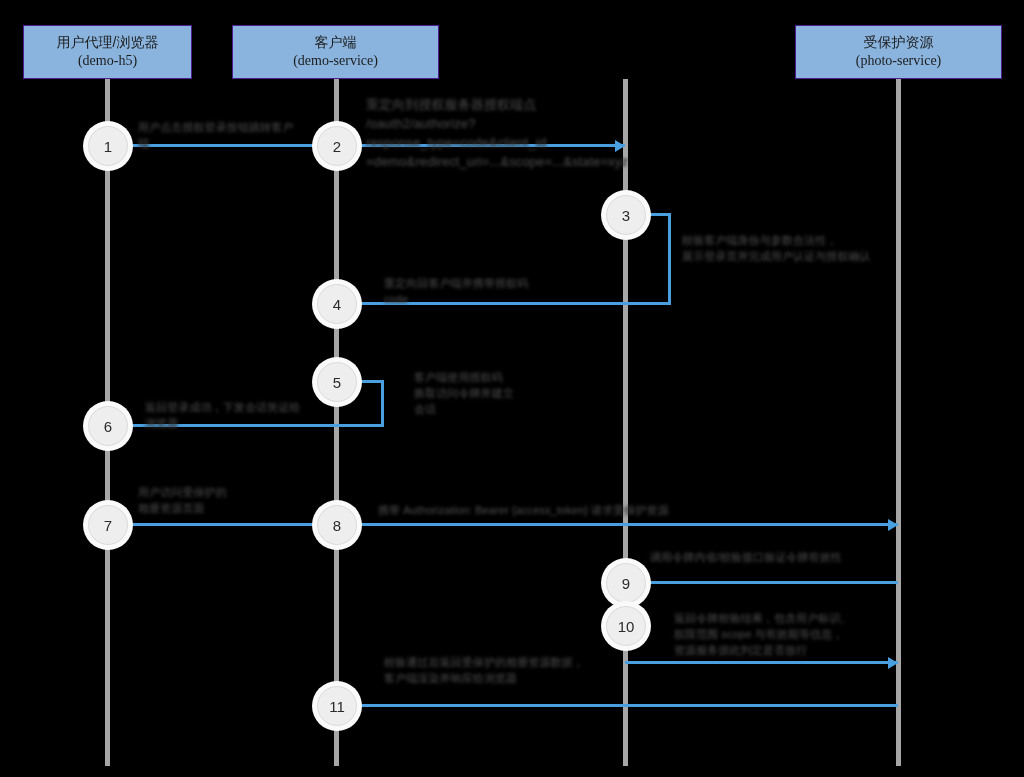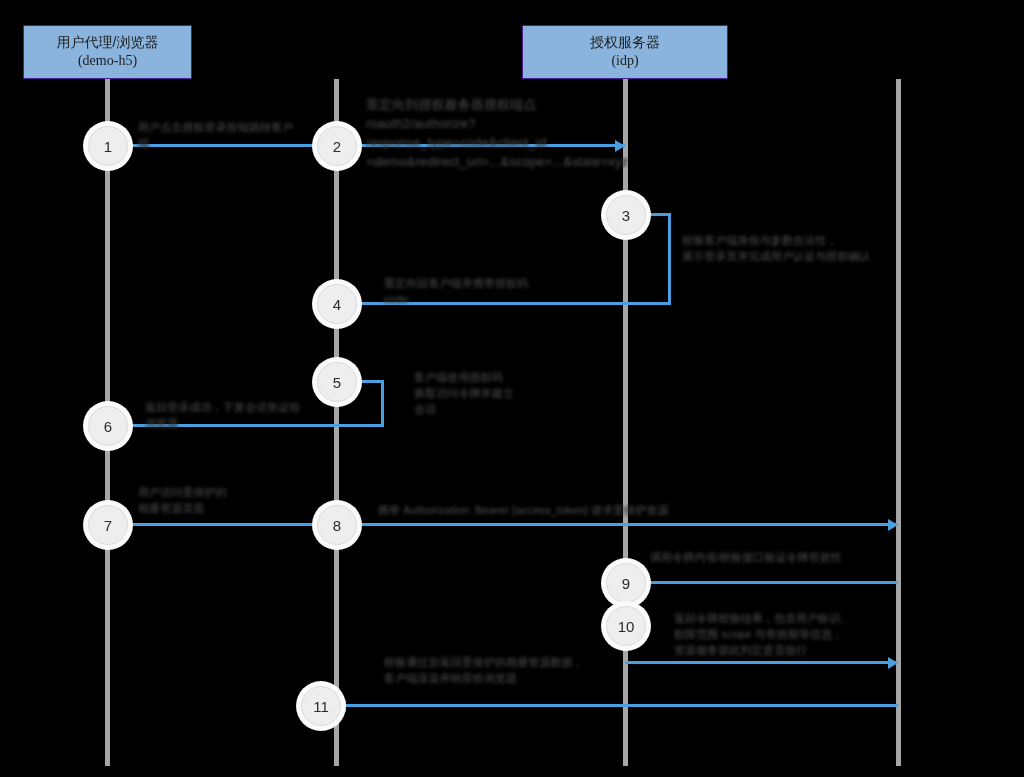--- a/index.html
+++ b/index.html
@@ -96,26 +96,30 @@
 </style>
 </head>
 <body>
 
 <div id="canvas">
     <div class="actor-box" style="left: 23px; top: 25px; width: 169px; height: 54px;">
       <div>用户代理/浏览器</div>
       <div class="line2">(demo-h5)</div>
     </div>
     <div class="lifeline" style="left: 105px; top: 79px; height: 687px;"></div>
+    <div class="actor-box" style="left: 232px; top: 25px; width: 207px; height: 54px;">
+      <div>客户端</div>
+      <div class="line2">(demo-service)</div>
+    </div>
     <div class="lifeline" style="left: 334px; top: 79px; height: 687px;"></div>
-    <div class="actor-box" style="left: 522px; top: 25px; width: 206px; height: 54px;">
-      <div>授权服务器</div>
-      <div class="line2">(idp)</div>
+    <div class="lifeline" style="left: 623px; top: 79px; height: 687px;"></div>
+    <div class="actor-box" style="left: 795px; top: 25px; width: 207px; height: 54px;">
+      <div>受保护资源</div>
+      <div class="line2">(photo-service)</div>
     </div>
-    <div class="lifeline" style="left: 623px; top: 79px; height: 687px;"></div>
     <div class="lifeline" style="left: 896px; top: 79px; height: 687px;"></div>
     <div class="msg" style="left: 107px; top: 144px; width: 229px;"></div>
     <div class="arrowhead right" style="top: 140px; left: 326px;"></div>
     <div class="step" style="left: 88px; top: 126px;">1</div>
     <div class="label" style="left: 138px; top: 120px; width: 160px;">用户点击授权登录按钮跳转客户端</div>
     <div class="msg" style="left: 336px; top: 144px; width: 289px;"></div>
     <div class="arrowhead right" style="top: 140px; left: 615px;"></div>
     <div class="step" style="left: 317px; top: 126px;">2</div>
     <div class="label big" style="left: 366px; top: 96px; width: 250px;">重定向到授权服务器授权端点
 /oauth2/authorize?response_type=code&amp;client_id
@@ -154,16 +158,16 @@
     <div class="step" style="left: 606px; top: 563px;">9</div>
     <div class="label" style="left: 650px; top: 550px; width: 250px;">调用令牌内省/校验接口验证令牌有效性</div>
     <div class="msg" style="left: 625px; top: 661px; width: 273px;"></div>
     <div class="arrowhead right" style="top: 657px; left: 888px;"></div>
     <div class="step" style="left: 606px; top: 606px;">10</div>
     <div class="label" style="left: 674px; top: 611px; width: 215px;">返回令牌校验结果，包含用户标识、
 权限范围 scope 与有效期等信息，
 资源服务据此判定是否放行</div>
     <div class="msg" style="left: 336px; top: 704px; width: 562px;"></div>
     <div class="arrowhead left" style="top: 700px; left: 336px;"></div>
-    <div class="step" style="left: 301px; top: 686px;">11</div>
+    <div class="step" style="left: 317px; top: 686px;">11</div>
     <div class="label" style="left: 384px; top: 655px; width: 200px;">校验通过后返回受保护的相册资源数据，
 客户端渲染并响应给浏览器</div>
   </div>
 
 </body></html>

